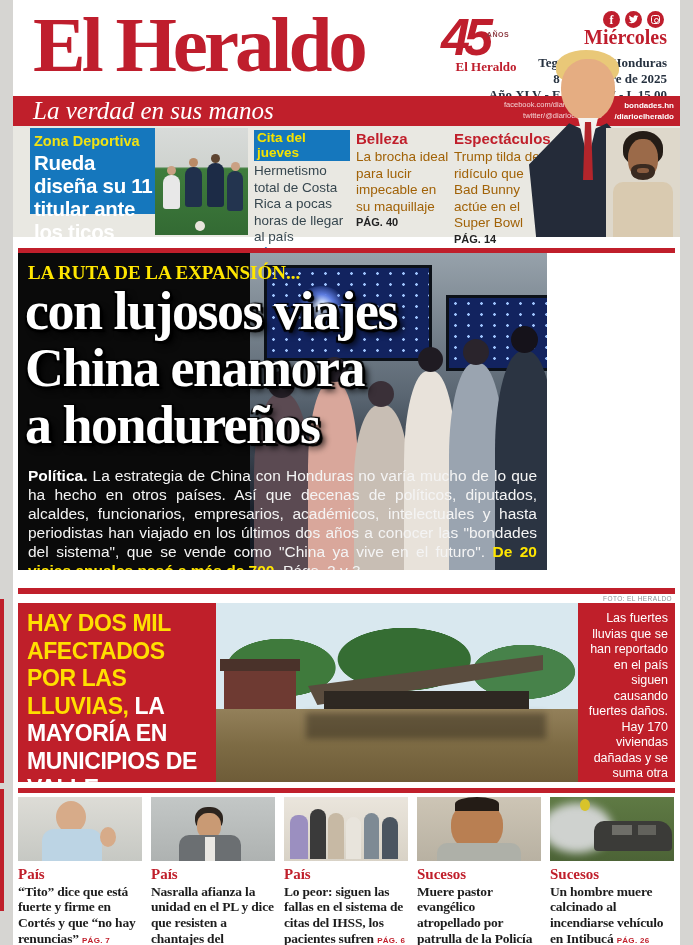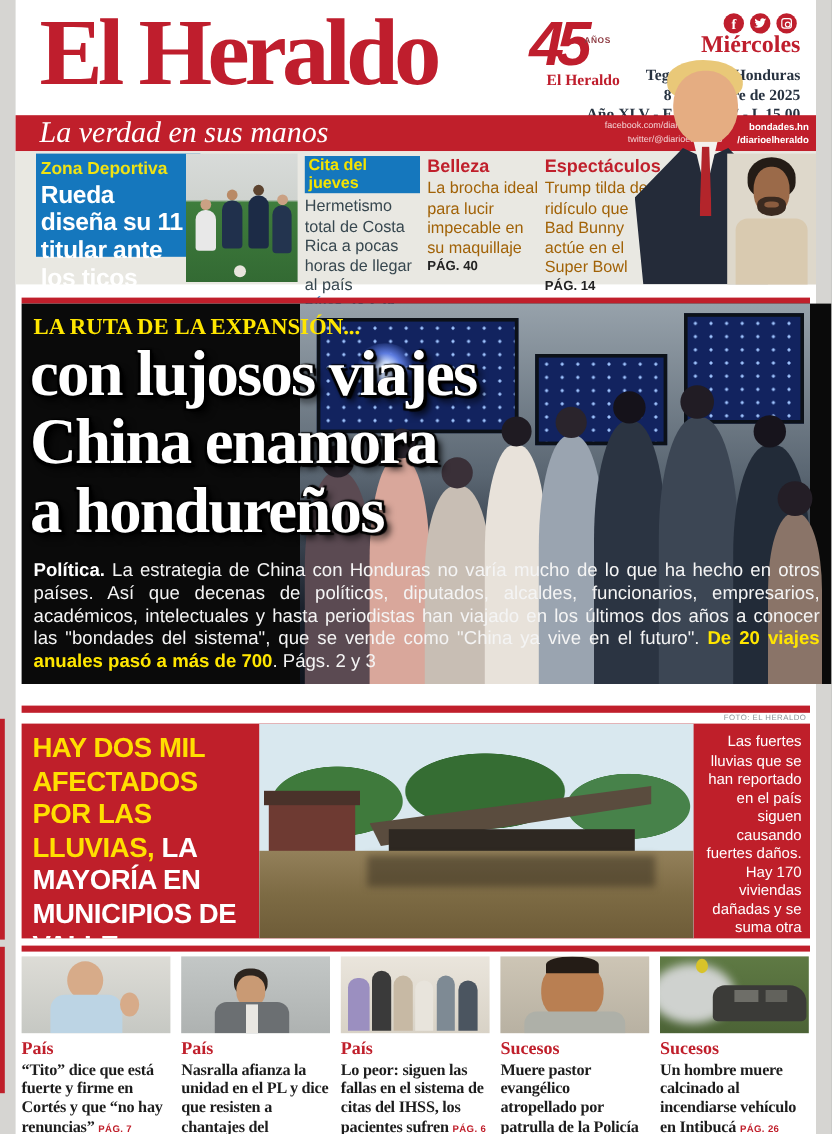--- a/index.html
+++ b/index.html
@@ -83,21 +83,21 @@
               border-radius:40% 40% 50% 50%; }
   .bb-mouth { position:absolute; left:31px; top:40px; width:12px; height:5px; background:#8a5c3f; border-radius:40%; }
   .bb-body { position:absolute; left:7px; top:54px; width:60px; height:55px; background:#d9cab0;
              border-radius:10px 10px 0 0; }
 
   
   .rule { position:absolute; left:5px; width:657px; background:#c01f2b; }
   .rule-1 { top:248px; height:5px; }
   .rule-2 { top:588px; height:6px; }
   .rule-3 { top:788px; height:5px; }
-  .mainbox { position:absolute; left:5px; top:253px; width:675px; height:317px; background:#0a0a0a; overflow:hidden;padding-left:48px; }
+  .mainbox { position:absolute; left:5px; top:253px; width:529px; height:317px; background:#0a0a0a; overflow:hidden;padding-left:48px; }
   .main-photo { position:absolute; left:232px; top:0; width:425px; height:317px;
                 background:linear-gradient(180deg,#97a2ab 0%, #5a6672 45%, #1a212c 80%, #0e141d 100%); }
   .screen { position:absolute; background:#12235f; border:3px solid #0c1118;
             background-image:radial-gradient(circle, #9fc4ff 1px, rgba(0,0,0,0) 1.6px);
             background-size:13px 11px; }
   .scr1 { left:14px; top:12px; width:168px; height:96px; }
   .scr1::after { content:''; position:absolute; left:28px; top:18px; width:52px; height:44px;
                  background:radial-gradient(circle, #cfe0ff 0 18%, #5d7ce0 40%, rgba(0,0,0,0) 70%);
                  border-radius:50%; }
   .scr2 { left:196px; top:42px; width:110px; height:76px; }

